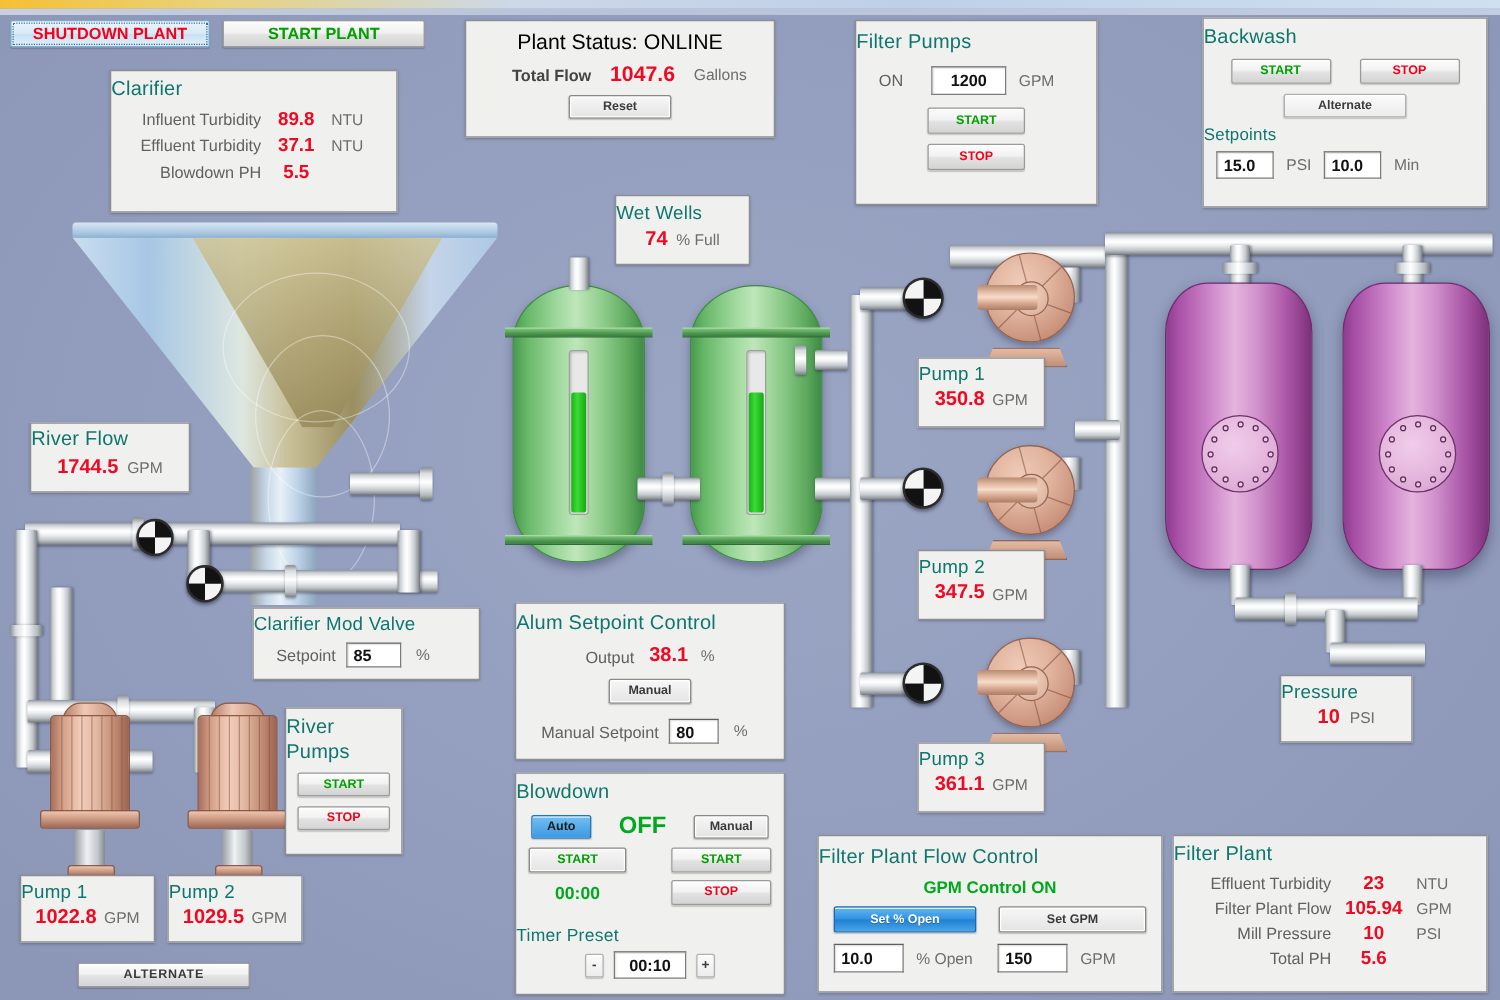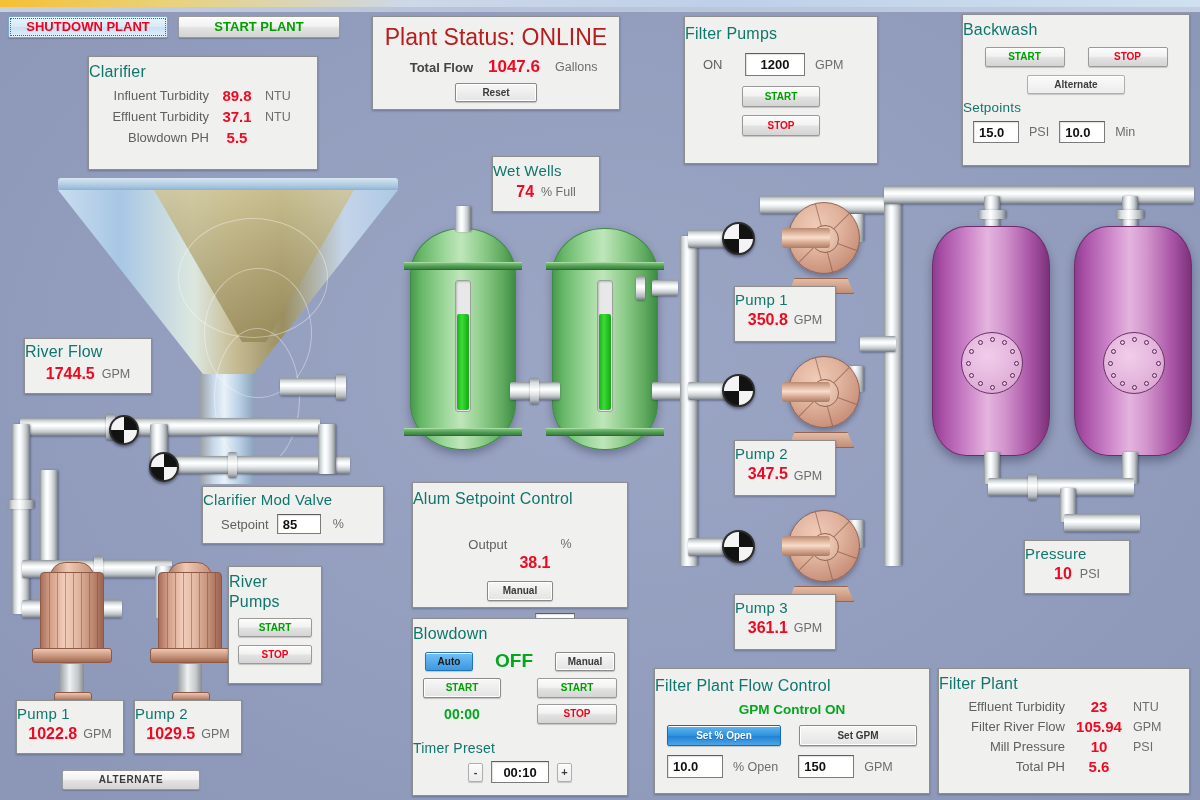--- a/index.html
+++ b/index.html
@@ -517,21 +517,21 @@
       <span class="unit">NTU</span>
     </div>
     <div class="row" style="margin-top:4px;">
       <span class="lbl" style="width:120px; text-align:right;">Blowdown PH</span>
       <span class="val-red" style="width:56px; text-align:center; font-size:15px;">5.5</span>
       <span class="unit"></span>
     </div>
   </div>
 
   <div class="panel" style="left:372px; top:16px; width:248px; height:94px;">
-    <div style="text-align:center; margin-top:7px; font-size:23px; color:#b91c1c;">
+    <div style="text-align:center; margin-top:7px; font-size:17px; color:#000000;">
       <span>Plant Status: </span><span>ONLINE</span>
     </div>
     <div class="row" style="margin-top:6px;">
       <span class="lbl" style="width:100px; text-align:right; font-weight:bold; color:#444;">Total Flow</span>
       <span class="val-red" style="width:82px; text-align:center; font-size:17px;">1047.6</span>
       <span class="unit">Gallons</span>
     </div>
     <div style="text-align:center; margin-top:5px;">
       <div class="btn inset" style="display:inline-block; width:82px; height:19px; line-height:17px;">Reset</div>
     </div>
@@ -619,21 +619,21 @@
       <span class="val-red" style="font-size:16px;">1029.5</span>
       <span class="unit" style="margin-left:6px;">GPM</span>
     </div>
   </div>
   <div class="btn" style="position:absolute; left:62px; top:770px; width:138px; height:20px; line-height:18px; font-weight:bold; letter-spacing:.6px;">ALTERNATE</div>
 
   <div class="panel" style="left:412px; top:482px; width:216px; height:126px;">
     <div class="panel-title" style="font-size:16px; margin-top:7px;">Alum Setpoint Control</div>
     <div class="row" style="justify-content:center; margin-top:8px;">
       <span class="lbl">Output</span>
-      <span class="val-red" style="font-size:16px; margin-left:12px;margin-top:38px;">38.1</span>
+      <span class="val-red" style="font-size:16px; margin-left:12px;">38.1</span>
       <span class="unit" style="margin-left:10px;">%</span>
     </div>
     <div style="text-align:center; margin-top:8px;">
       <div class="btn inset" style="display:inline-block; width:66px; height:20px; line-height:18px;">Manual</div>
     </div>
     <div class="row" style="margin-top:12px; padding-left:20px;">
       <span class="lbl">Manual Setpoint</span>
       <div class="field" style="width:40px; height:20px; margin-left:8px;">80</div>
       <span class="unit" style="margin-left:12px;">%</span>
     </div>
@@ -708,21 +708,21 @@
   </div>
 
   <div class="panel" style="left:938px; top:668px; width:252px; height:126px;">
     <div class="panel-title" style="font-size:16px; margin-top:6px;">Filter Plant</div>
     <div class="row" style="margin-top:5px;">
       <span class="lbl" style="width:126px; text-align:right;">Effluent Turbidity</span>
       <span class="val-red" style="width:68px; text-align:center; font-size:15px;">23</span>
       <span class="unit">NTU</span>
     </div>
     <div class="row" style="margin-top:3px;">
-      <span class="lbl" style="width:126px; text-align:right;">Filter River Flow</span>
+      <span class="lbl" style="width:126px; text-align:right;">Filter Plant Flow</span>
       <span class="val-red" style="width:68px; text-align:center; font-size:15px;">105.94</span>
       <span class="unit">GPM</span>
     </div>
     <div class="row" style="margin-top:3px;">
       <span class="lbl" style="width:126px; text-align:right;">Mill Pressure</span>
       <span class="val-red" style="width:68px; text-align:center; font-size:15px;">10</span>
       <span class="unit">PSI</span>
     </div>
     <div class="row" style="margin-top:3px;">
       <span class="lbl" style="width:126px; text-align:right;">Total PH</span>

